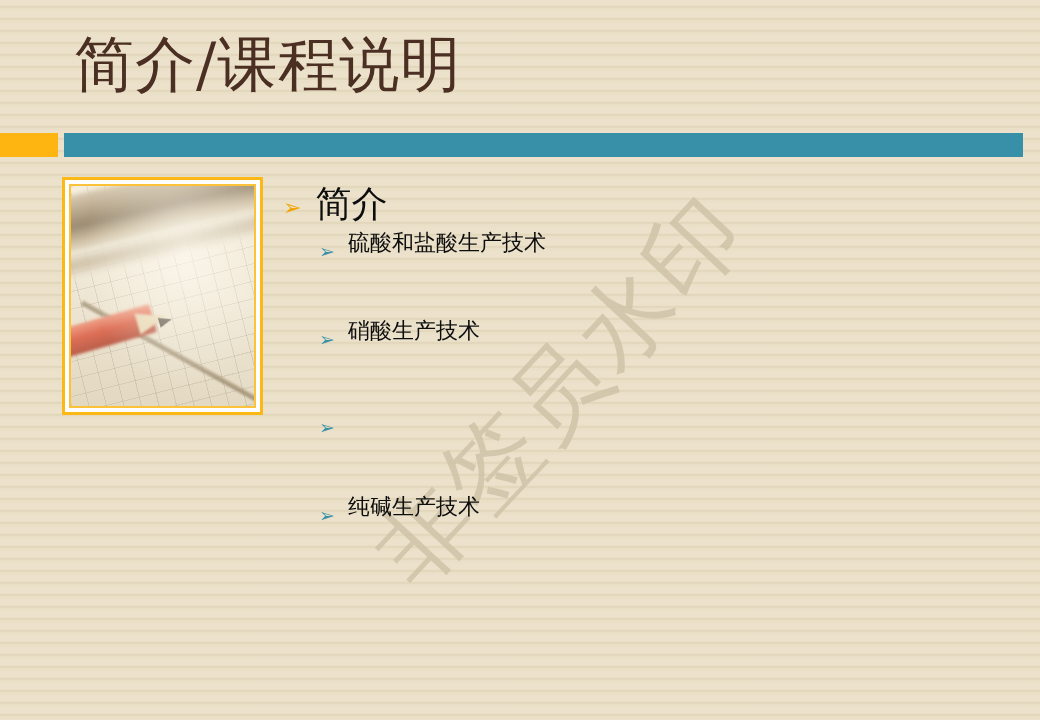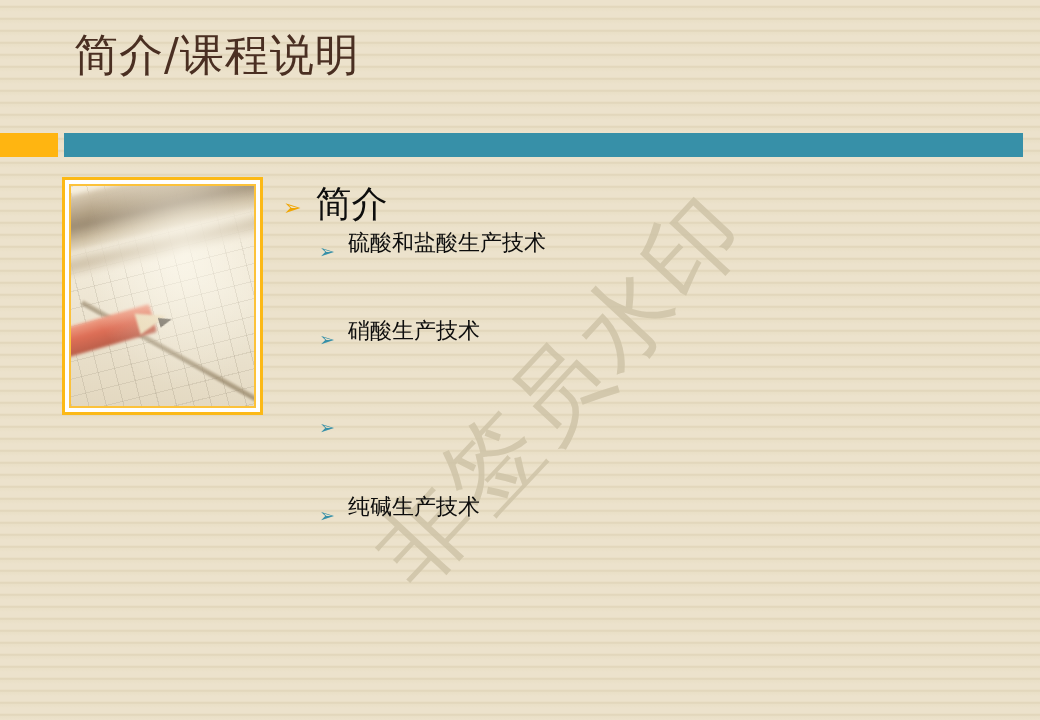--- a/index.html
+++ b/index.html
@@ -49,21 +49,21 @@
     opacity: 0.85;
     white-space: nowrap;
     line-height: 1;
   }
 
   
   #title {
     position: absolute;
     left: 74px;
     top: 30px;
-    font-size: 44px;
+    font-size: 60px;
     line-height: 1.15;
     color: #4a2f22;
     letter-spacing: 1px;
     z-index: 4;
     white-space: nowrap;
   }
 
   
   #bar-row {
     position: absolute;

